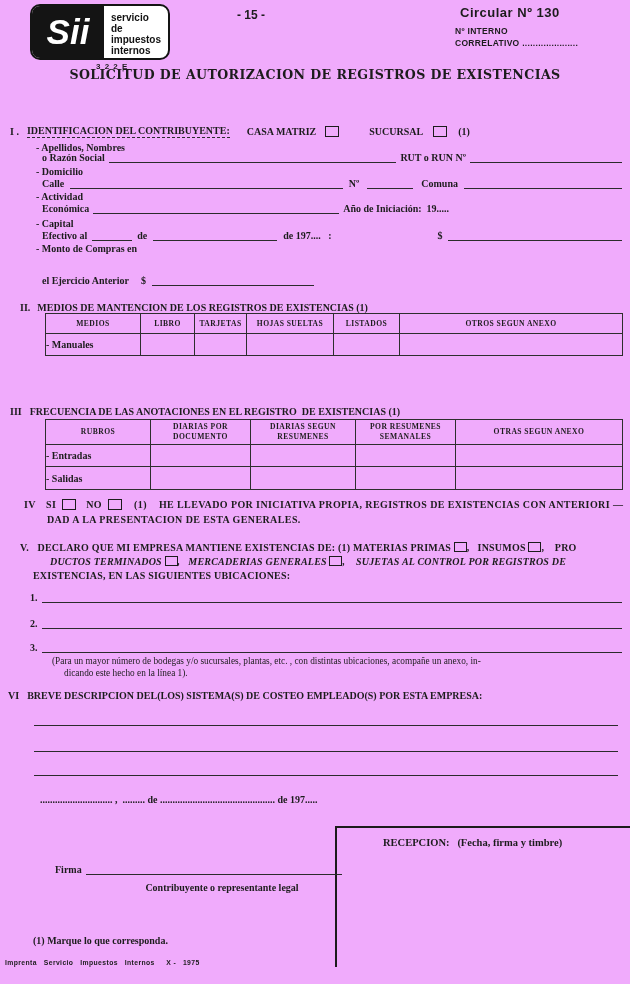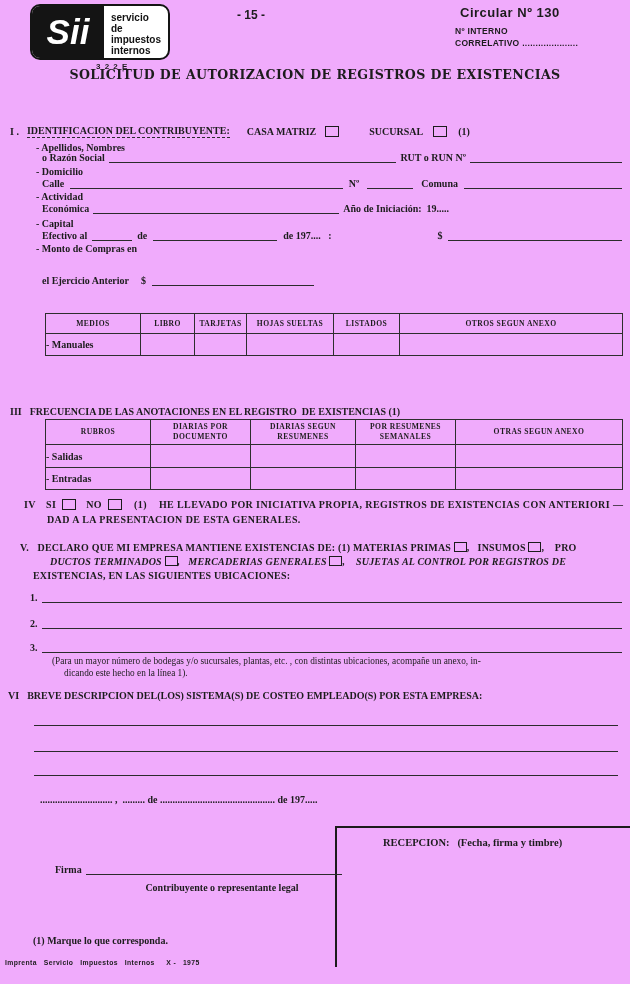--- a/index.html
+++ b/index.html
@@ -105,20 +105,24 @@
 
   <div class="abs" style="left:36px; top:243px;">- Monto de Compras en</div>
   <div class="abs line" style="left:42px; top:255px; width:580px;margin-top:20px;">
     <span>el Ejercicio Anterior</span>
     <span class="sp" style="width:12px;"></span>
     <span>$</span>
     <span class="fill" style="width:162px; margin-left:6px;"></span>
     <span class="sp grow"></span>
   </div>
 
+  <div class="abs cline" style="left:20px; top:302px;">
+    <span>II.</span>
+    <span style="margin-left:7px;">MEDIOS DE MANTENCION DE LOS REGISTROS DE EXISTENCIAS (1)</span>
+  </div>
   <table class="abs ftable" style="left:45px; top:313px; width:577px;">
     <colgroup>
         <col style="width:95px">
         <col style="width:54px">
         <col style="width:52px">
         <col style="width:87px">
         <col style="width:66px">
         <col style="width:223px">
       </colgroup>
     <tbody>
@@ -154,29 +158,29 @@
         <col style="width:167px">
       </colgroup>
     <tbody>
         <tr style="height:25px;">
       <th>RUBROS</th>
       <th>DIARIAS POR DOCUMENTO</th>
       <th>DIARIAS SEGUN RESUMENES</th>
       <th>POR RESUMENES SEMANALES</th>
       <th>OTRAS SEGUN ANEXO</th>
     </tr>
+    <tr style="height:22px;">
+      <td class="rowlabel">- Entradas</td>
+      <td></td>
+          <td></td>
+          <td></td>
+          <td></td>
+    </tr>
     <tr style="height:23px;">
       <td class="rowlabel">- Salidas</td>
-      <td></td>
-          <td></td>
-          <td></td>
-          <td></td>
-    </tr>
-    <tr style="height:22px;">
-      <td class="rowlabel">- Entradas</td>
       <td></td>
           <td></td>
           <td></td>
           <td></td>
     </tr>
   </tbody>
     </table>
 
   <div class="abs cline" style="left:24px; top:499px; letter-spacing:.4px;">
     <span>IV</span>

